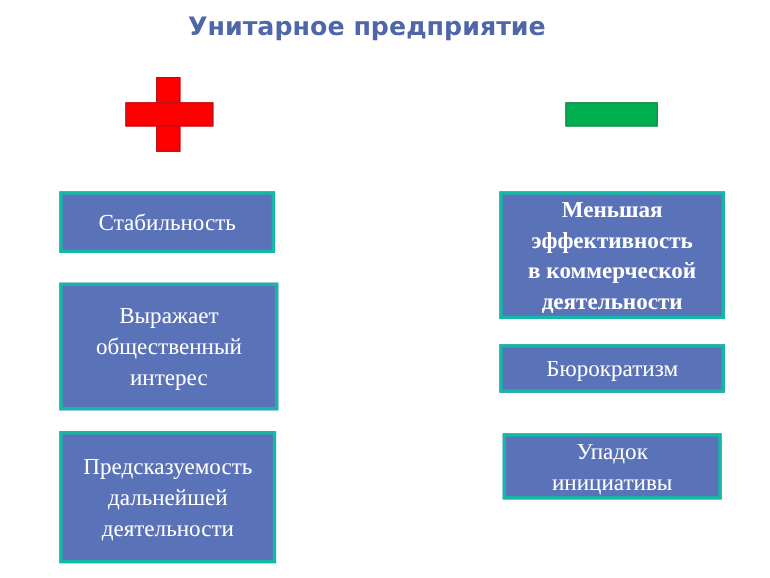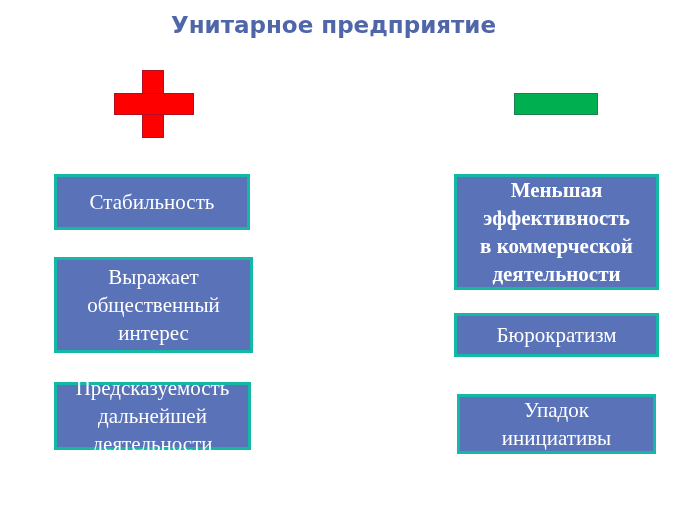--- a/index.html
+++ b/index.html
@@ -35,18 +35,18 @@
 
 <div class="plus">
   <div class="v"></div>
     <div class="h"></div>
     <div class="c"></div>
 </div>
 
 <div class="minus"></div>
 
 <div class="box" style="left:54px; top:174px; width:196px; height:56px;">Стабильность</div>
-<div class="box" style="left:54px; top:257px; width:199px; height:96px;">Выражает общественный интерес</div>
-<div class="box" style="left:54px; top:382px; width:197px; height:68px;">Предсказуемость дальнейшей деятельности</div>
+<div class="box" style="left:54px; top:257px; width:199px; height:116px;">Выражает общественный интерес</div>
+<div class="box" style="left:54px; top:392px; width:197px; height:120px;">Предсказуемость дальнейшей деятельности</div>
 
 <div class="box" style="left:454px; top:174px; width:205px; height:116px;font-weight:bold;">Меньшая эффективность в коммерческой деятельности</div>
 <div class="box" style="left:454px; top:313px; width:205px; height:44px;">Бюрократизм</div>
 <div class="box" style="left:457px; top:394px; width:199px; height:60px;">Упадок инициативы</div>
 
 </body></html>

